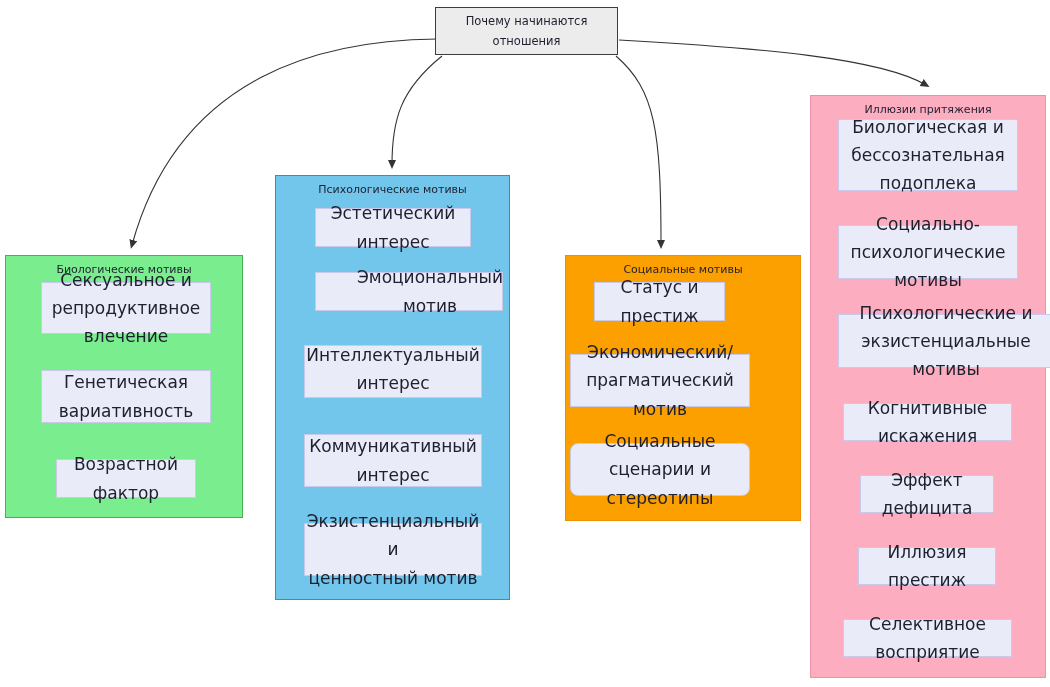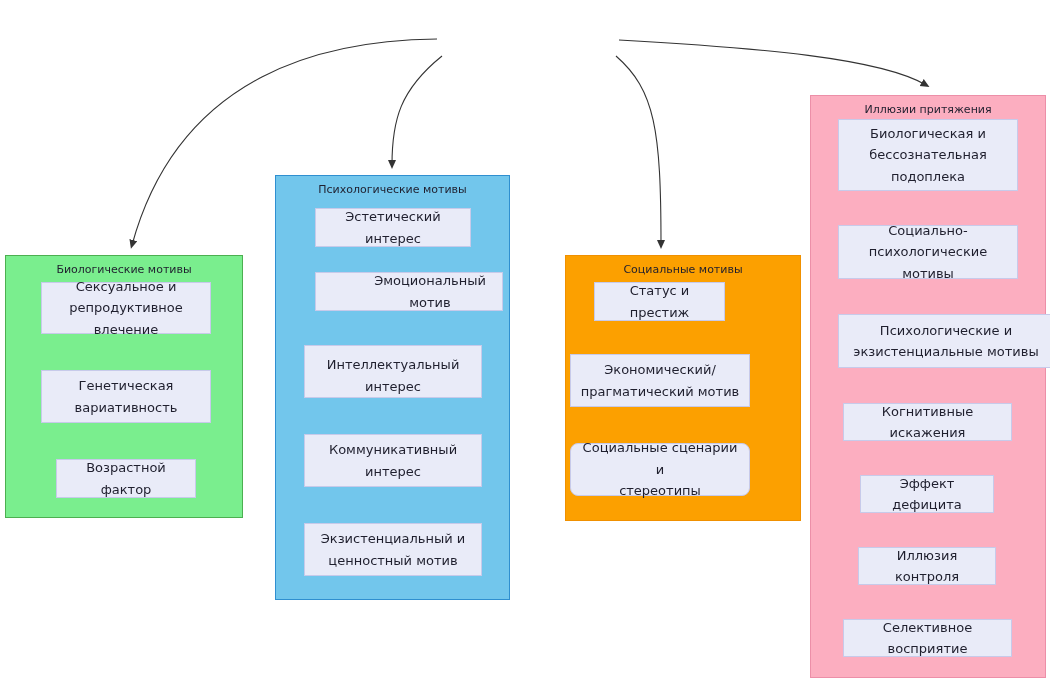--- a/index.html
+++ b/index.html
@@ -77,21 +77,21 @@
     position: absolute;
     box-sizing: border-box;
     background: #e9ebf8;
     border: 1.2px solid #c7caea;
     display: flex;
     align-items: center;
     justify-content: center;
     text-align: center;
   }
   .leaf .label {
-    font-size: 13px;
+    font-size: 17px;
     line-height: 1.65;
     color: #1f1f2e;
     white-space: pre-line;
     padding: 0 6px;
   }
 </style>
 </head>
 <body>
 
 <div id="canvas">
@@ -103,20 +103,24 @@
       </marker>
     </defs>
     <g id="edge-paths">
         <path d="M 437,39 C 330,40 180,70 132,245" fill="none" stroke="#333333" stroke-width="1.1" marker-end="url(#arrowhead)"></path>
         <path d="M 442,56 C 400,90 392,120 392,165" fill="none" stroke="#333333" stroke-width="1.1" marker-end="url(#arrowhead)"></path>
         <path d="M 616,56 C 655,90 661,130 661,245" fill="none" stroke="#333333" stroke-width="1.1" marker-end="url(#arrowhead)"></path>
         <path d="M 619,40 C 760,48 880,58 926,85" fill="none" stroke="#333333" stroke-width="1.1" marker-end="url(#arrowhead)"></path>
       </g>
   </svg>
 
+  <div class="root-node">
+    <span class="label">Почему начинаются
+отношения</span>
+  </div>
 
   <div id="clusters">
       <div class="cluster green" style="left: 5px; top: 255px; width: 238px; height: 263px; background: rgb(122, 238, 142); border-color: rgb(76, 175, 80);">
         <div class="cluster-title">Биологические мотивы</div>
       </div>
       <div class="leaf" style="left: 41px; top: 282px; width: 170px; height: 52px; background: rgb(233, 235, 248); border-color: rgb(199, 202, 234);">
         <span class="label">Сексуальное и
 репродуктивное влечение</span>
       </div>
       <div class="leaf" style="left: 41px; top: 370px; width: 170px; height: 53px; background: rgb(233, 235, 248); border-color: rgb(199, 202, 234);">
@@ -177,20 +181,20 @@
         <span class="label">Психологические и
 экзистенциальные мотивы</span>
       </div>
       <div class="leaf" style="left: 843px; top: 403px; width: 169px; height: 38px; background: rgb(233, 235, 248); border-color: rgb(199, 202, 234);">
         <span class="label">Когнитивные искажения</span>
       </div>
       <div class="leaf" style="left: 860px; top: 475px; width: 134px; height: 38px; background: rgb(233, 235, 248); border-color: rgb(199, 202, 234);">
         <span class="label">Эффект дефицита</span>
       </div>
       <div class="leaf" style="left: 858px; top: 547px; width: 138px; height: 38px; background: rgb(233, 235, 248); border-color: rgb(199, 202, 234);">
-        <span class="label">Иллюзия контроля</span>
+        <span class="label">Иллюзия престиж</span>
       </div>
       <div class="leaf" style="left: 843px; top: 619px; width: 169px; height: 38px; background: rgb(233, 235, 248); border-color: rgb(199, 202, 234);">
         <span class="label">Селективное восприятие</span>
       </div>
     </div>
 
 </div>
 
 </body></html>

